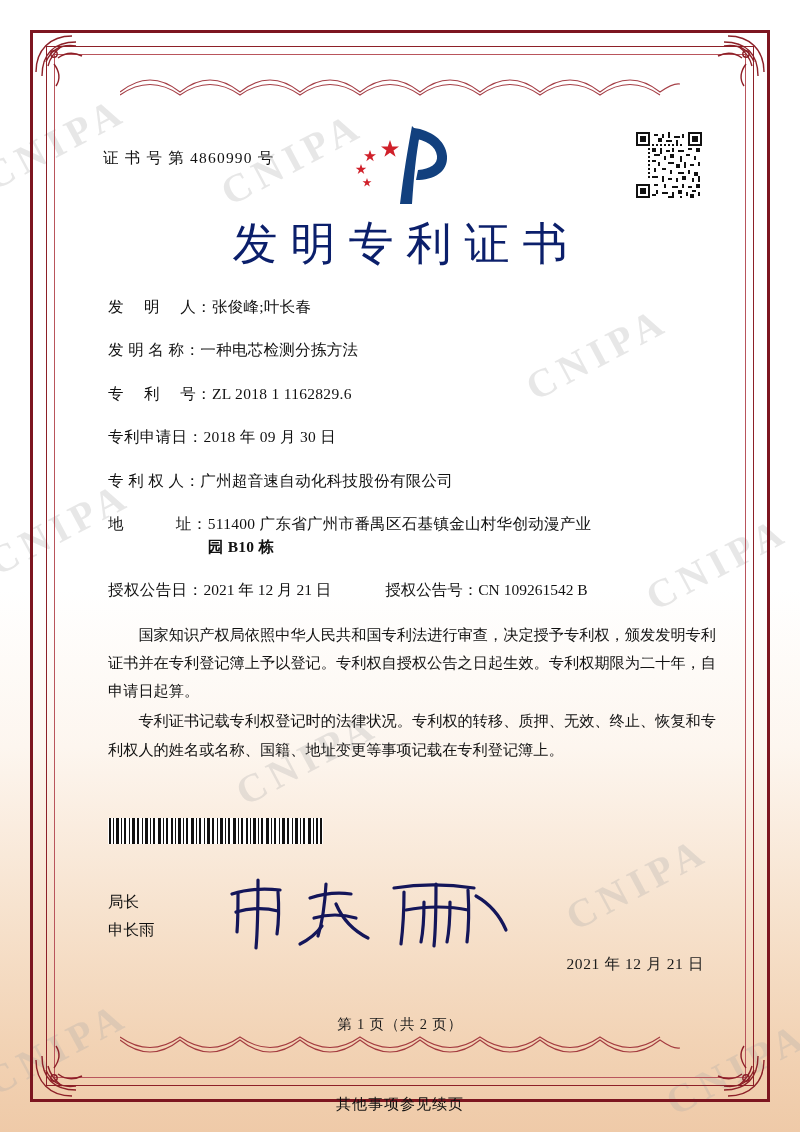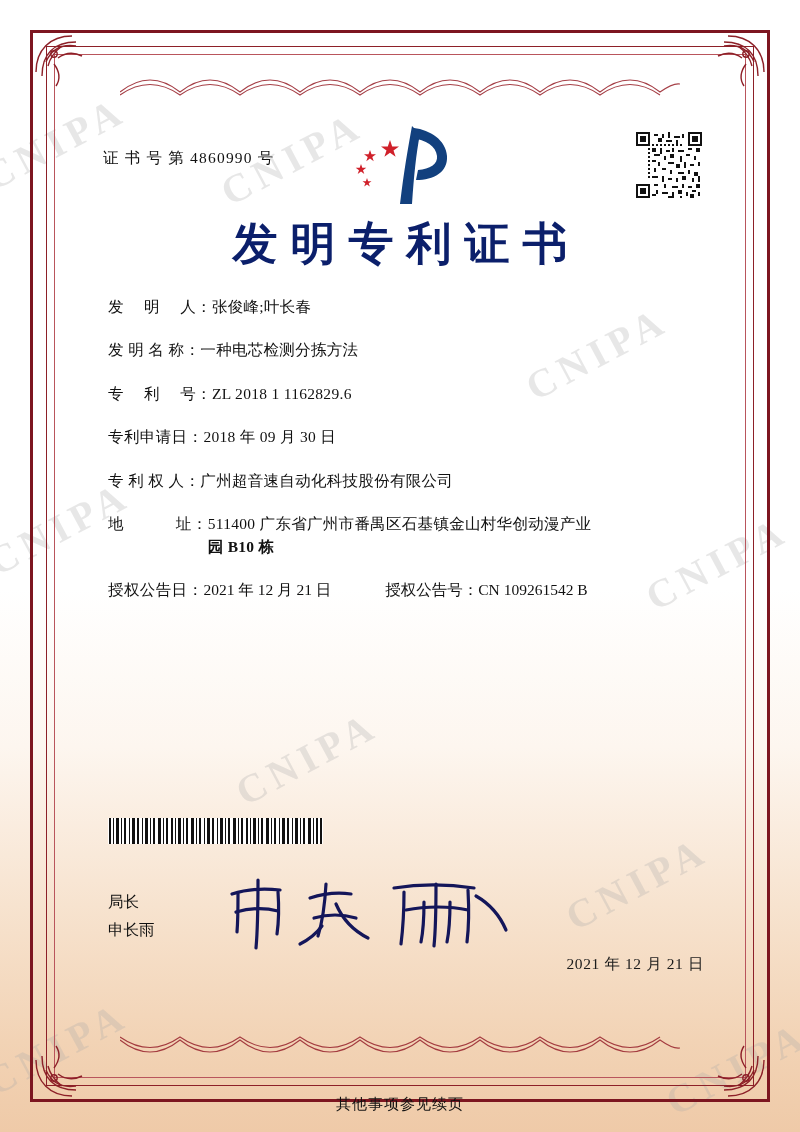--- a/index.html
+++ b/index.html
@@ -144,21 +144,21 @@
     justify-content: center;
   }
   .emblem svg { display:block; }
 
   .title {
     position: absolute;
     left: 0; right: 0;
     top: 118px;
     text-align: center;
     font-size: 45px;
-    font-weight: bold;
+    font-weight: normal;
     letter-spacing: 13px;
     color: #0b1f6b;
     text-indent: 13px;
     font-family: "Liberation Serif", "DejaVu Serif", serif;
   }
 
   
   .fields {
     position: absolute;
     left: 38px;
@@ -492,20 +492,24 @@
 
       <div class="row row-inline">
         <span class="label">授权公告日：</span>
         <span>2021 年 12 月 21 日</span>
         <span class="seg2">授权公告号：</span>
         <span>CN 109261542 B</span>
       </div>
 
     </div>
 
+    <div class="paras">
+      <p>国家知识产权局依照中华人民共和国专利法进行审查，决定授予专利权，颁发发明专利证书并在专利登记簿上予以登记。专利权自授权公告之日起生效。专利权期限为二十年，自申请日起算。</p>
+      <p>专利证书记载专利权登记时的法律状况。专利权的转移、质押、无效、终止、恢复和专利权人的姓名或名称、国籍、地址变更等事项记载在专利登记簿上。</p>
+    </div>
 
     <div class="barcode">
       <svg viewBox="0 0 215 26" preserveAspectRatio="none" shape-rendering="crispEdges">
         <rect width="215" height="26" fill="#fff"></rect>
         <g fill="#111">
           <rect x="1" y="0" width="2" height="26"></rect>
             <rect x="5" y="0" width="1" height="26"></rect>
           <rect x="8" y="0" width="3" height="26"></rect>
             <rect x="13" y="0" width="1" height="26"></rect>
           <rect x="16" y="0" width="2" height="26"></rect>
@@ -586,16 +590,17 @@
         <path d="M188 36 C208 32 232 32 250 36"></path>
         <path d="M206 28 C206 44 205 58 203 68"></path>
         <path d="M232 28 C232 44 231 58 229 68"></path>
         <path d="M218 10 C218 30 218 52 216 72"></path>
         <path d="M258 22 C272 30 282 42 288 56"></path>
       </svg>
     </div>
 
     <div class="sign-date">2021 年 12 月 21 日</div>
 
+    <div class="page-no">第 1 页（共 2 页）</div>
   </div>
 
   <div class="footnote">其他事项参见续页</div>
 </div>
 
 </body></html>

